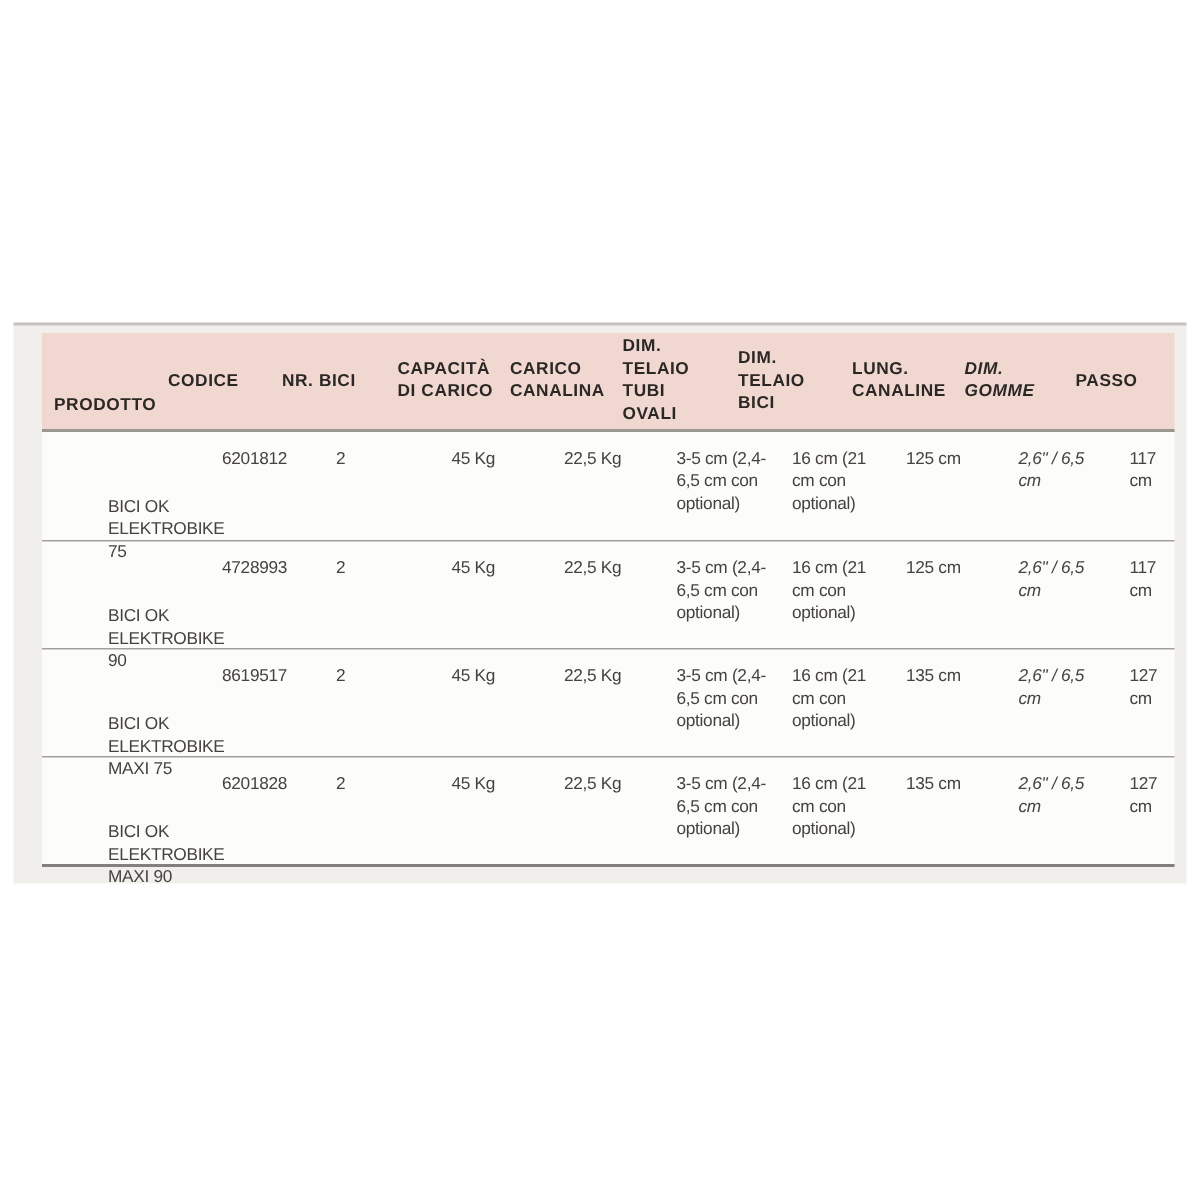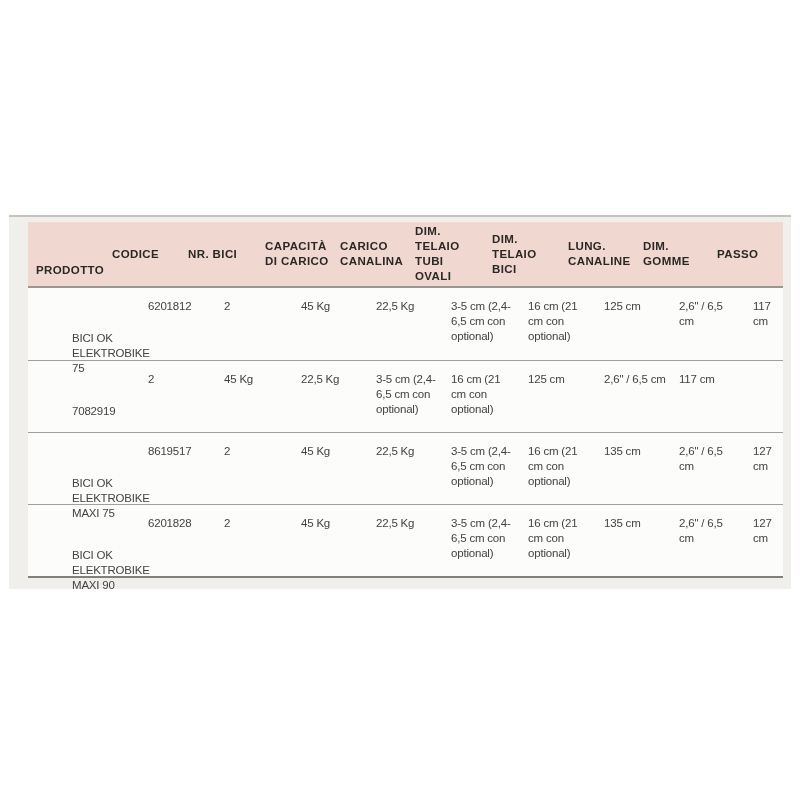--- a/index.html
+++ b/index.html
@@ -67,21 +67,21 @@
     color: #454240;
     padding-right: 4px;
   }
   
   .grid-row > :nth-child(1) { max-width: 70px; margin-top: 32px; }
   .grid-row > :nth-child(4) { max-width: 66px; }
   .grid-row > :nth-child(5) { max-width: 66px; }
   .grid-row > :nth-child(6) { max-width: 66px; }
   .grid-row > :nth-child(7) { max-width: 58px; }
   .grid-row > :nth-child(8) { max-width: 64px; }
-  .grid-row > :nth-child(9) { max-width: 56px; }
+  .grid-row > :nth-child(9) { max-width: 56px; font-style: italic; }
 </style>
 </head>
 <body>
 
 <div class="section">
   <div class="spec-table">
     <div class="grid-row header-row">
         <div class="header-cell">PRODOTTO</div>
         <div class="header-cell">CODICE</div>
         <div class="header-cell">NR. BICI</div>
@@ -100,21 +100,22 @@
           <div class="body-cell">2</div>
           <div class="body-cell">45 Kg</div>
           <div class="body-cell">22,5 Kg</div>
           <div class="body-cell">3-5 cm (2,4-6,5 cm con optional)</div>
           <div class="body-cell">16 cm (21 cm con optional)</div>
           <div class="body-cell">125 cm</div>
           <div class="body-cell">2,6" / 6,5 cm</div>
           <div class="body-cell">117 cm</div>
         </div>
         <div class="grid-row body-row">
-          <div class="body-cell">7082919</div>
+          <div class="body-cell">BICI OK ELEKTROBIKE 90</div>
+          <div class="body-cell">4728993</div>
           <div class="body-cell">2</div>
           <div class="body-cell">45 Kg</div>
           <div class="body-cell">22,5 Kg</div>
           <div class="body-cell">3-5 cm (2,4-6,5 cm con optional)</div>
           <div class="body-cell">16 cm (21 cm con optional)</div>
           <div class="body-cell">125 cm</div>
           <div class="body-cell">2,6" / 6,5 cm</div>
           <div class="body-cell">117 cm</div>
         </div>
         <div class="grid-row body-row">

